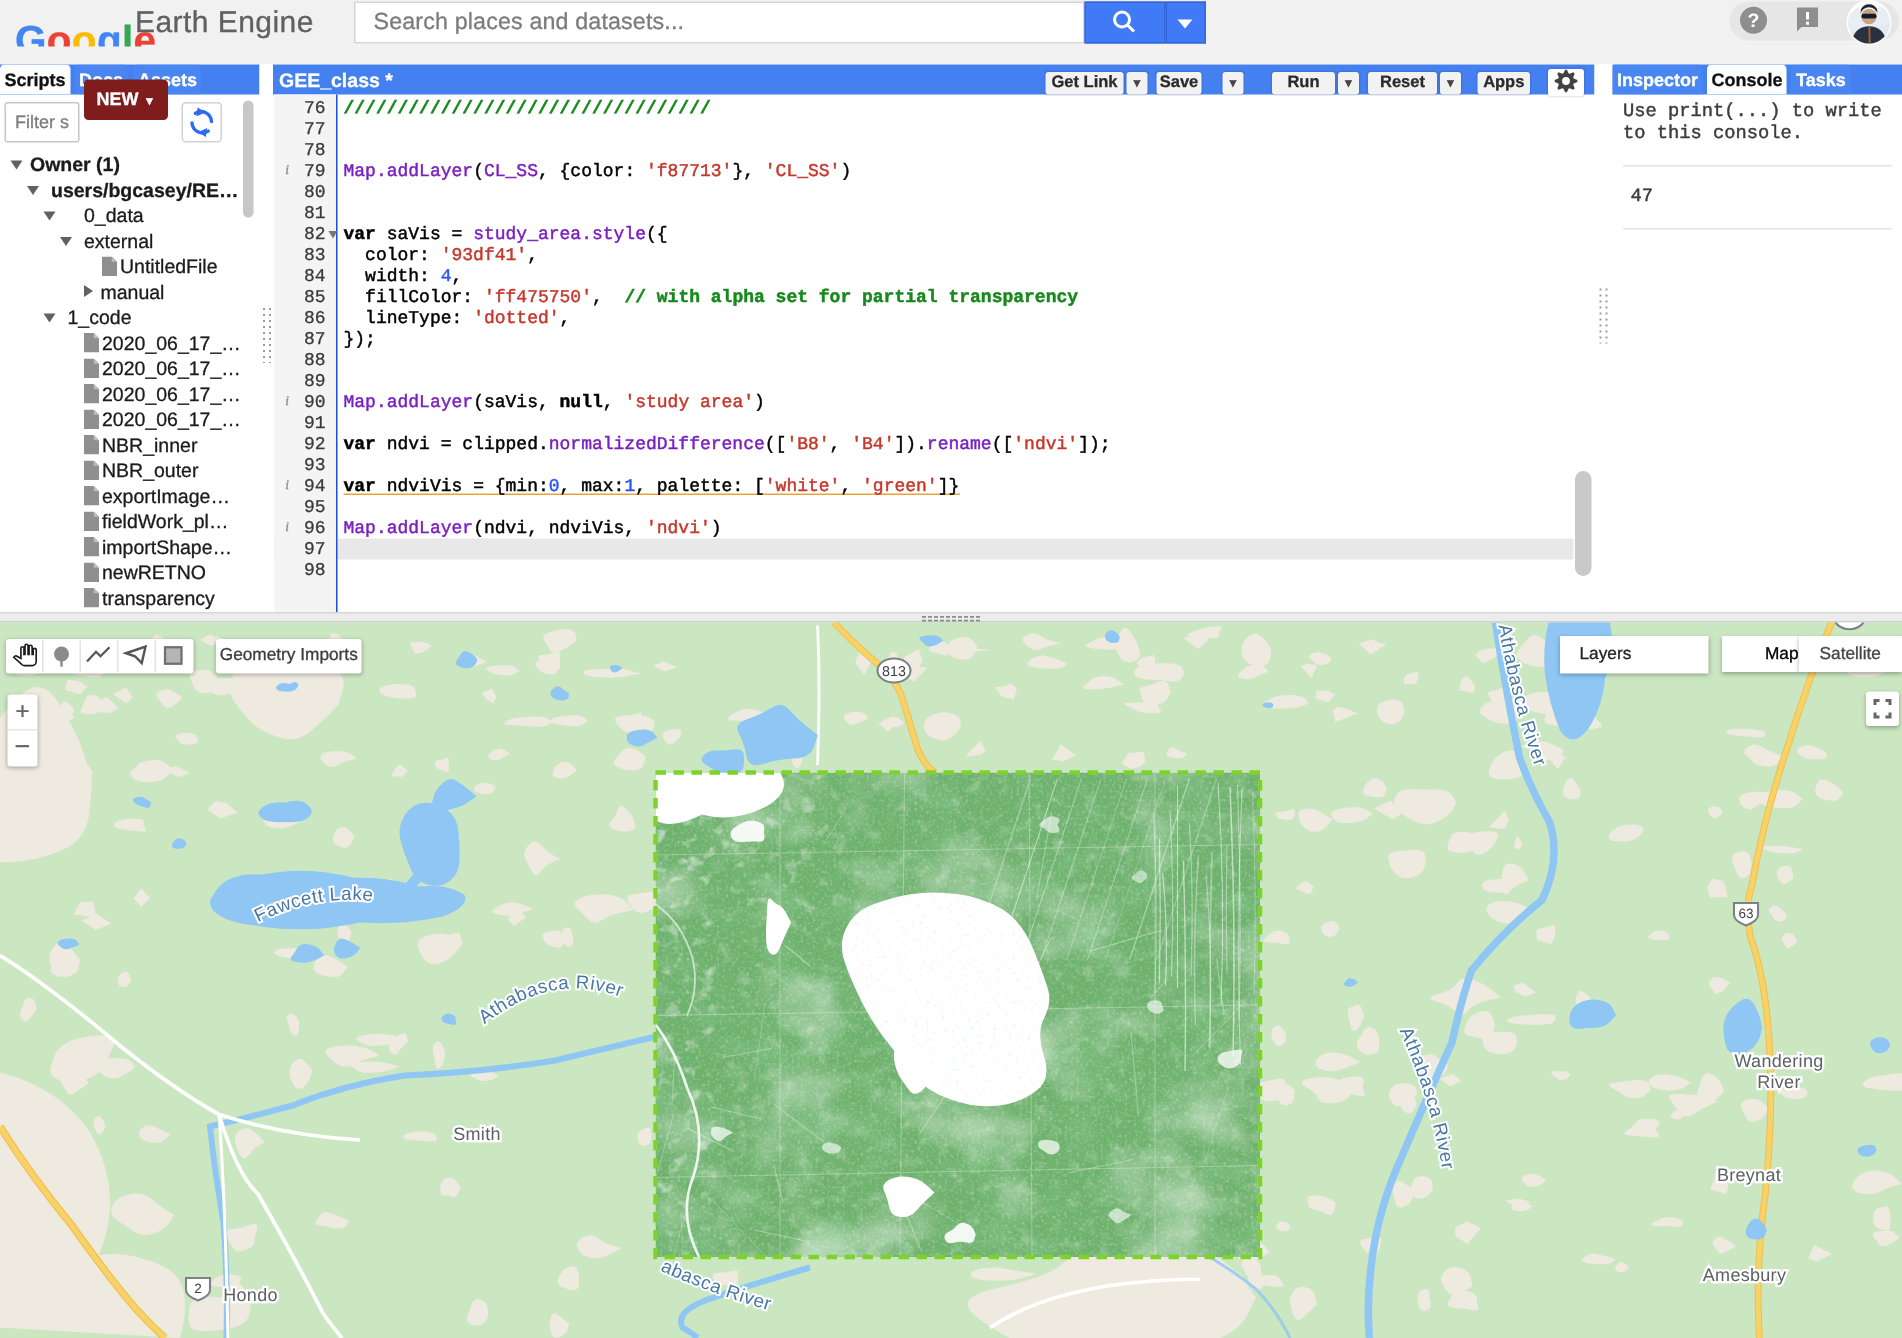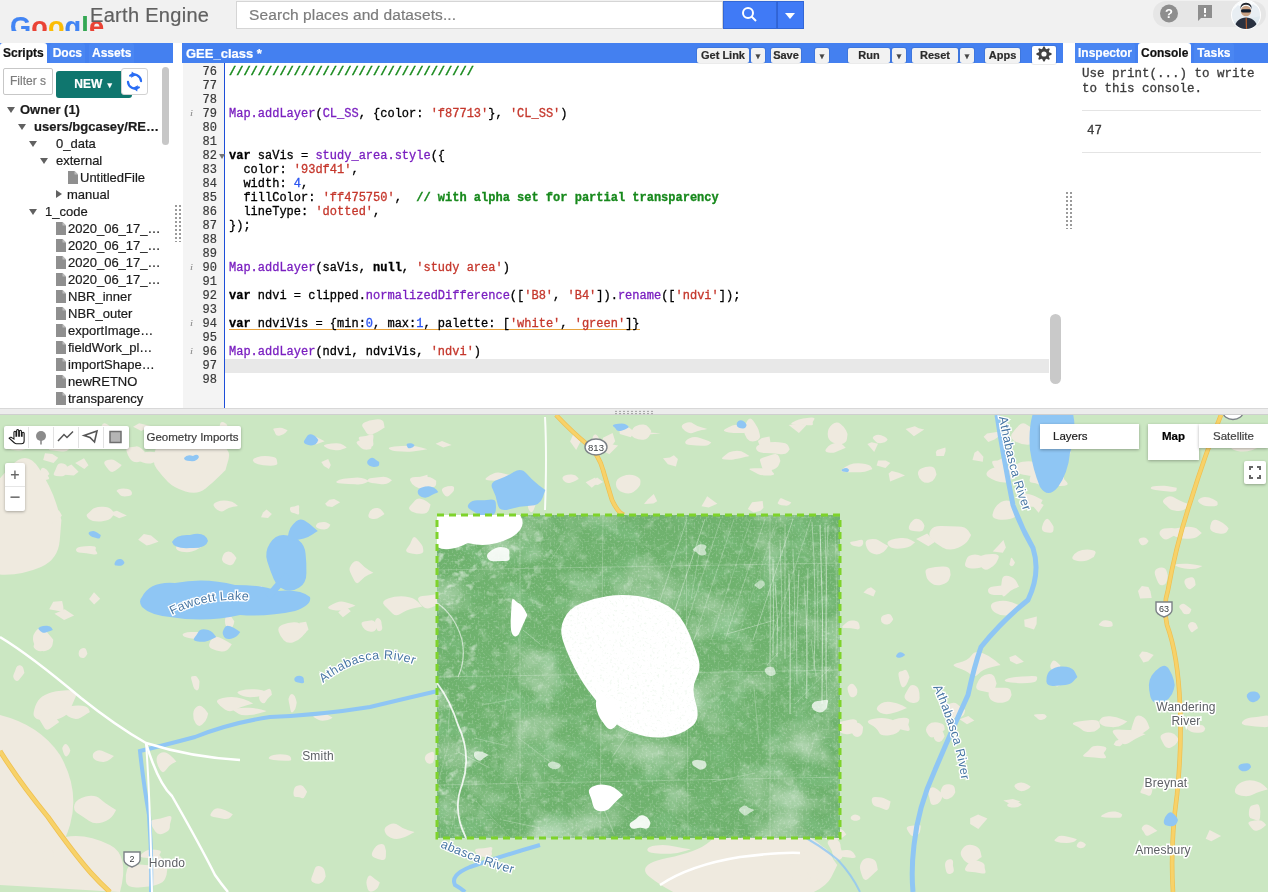--- a/index.html
+++ b/index.html
@@ -22,21 +22,21 @@
   #main { position:absolute; left:0; top:43px; width:1268px; height:365px; background:#fff; }
   .bluebar { background:#4480f0; height:20px; position:absolute; top:0; white-space:nowrap; overflow:hidden; }
   .tab { display:inline-block; font-weight:bold; font-size:12px; color:#fff; padding:3px 3px 0 3px; height:20px; line-height:15px; border-radius:3px 3px 0 0; white-space:nowrap; vertical-align:top; letter-spacing:0; }
   .tab.on { background:#fff; color:#111; }
   .tab.off { background:#4a86f2; }
 
   
   #lpanel { position:absolute; left:0; top:0; width:173px; height:365px; }
   #lbar { left:0; width:173px; }
   #filterin { position:absolute; left:3px; top:25px; width:50px; height:27px; border:1px solid #c7c7c7; border-radius:2px; color:#7d7d7d; font-size:12px; line-height:25px; padding-left:6px; overflow:hidden; white-space:nowrap; }
-  #newbtn { position:absolute; left:56px; top:28px; width:76px; height:27px; background:#0f766e; border-radius:3px; color:#fff; font-weight:bold; font-size:12px; text-align:center; line-height:27px; }
+  #newbtn { position:absolute; left:56px; top:10px; width:56px; height:27px; background:#7f1d1d; border-radius:3px; color:#fff; font-weight:bold; font-size:12px; text-align:center; line-height:27px; }
   #refbtn { position:absolute; left:121px; top:25px; width:27px; height:27px; border:1px solid #d2d2d2; border-radius:3px; background:#fff; }
   #lscroll { position:absolute; left:162px; top:24px; width:7px; height:78px; background:#c7c7c7; border-radius:4px; }
   .trow { position:absolute; left:0; height:17px; font-size:13px; color:#1b1b1b; white-space:nowrap; }
   .tri { position:absolute; width:0; height:0; }
   .trid { border-left:4.5px solid transparent; border-right:4.5px solid transparent; border-top:6px solid #616161; top:6px; }
   .trir { border-top:4.5px solid transparent; border-bottom:4.5px solid transparent; border-left:6px solid #616161; top:4px; }
   .ficon { position:absolute; top:2px; width:10px; height:13px; }
 
   
   #editor { position:absolute; left:182px; top:0; width:881px; height:365px; background:#fff; }
@@ -798,21 +798,21 @@
         <line x1="74.5" y1="1" x2="74.5" y2="22" stroke="#e2e2e2"></line>
         <line x1="99.5" y1="1" x2="99.5" y2="22" stroke="#e2e2e2"></line>
       </svg>
     </div>
     <div class="mctl" style="left:144px;top:11px;width:97px;height:23px;border-radius:2px;text-align:center;line-height:23px;font-size:11.5px;color:#3c3c3c">Geometry Imports</div>
     <div class="mctl" style="left:5px;top:48px;width:20px;height:48px;border-radius:2px;text-align:center">
       <div style="height:24px;line-height:24px;font-size:16px;color:#666;border-bottom:1px solid #e6e6e6">+</div>
       <div style="height:23px;line-height:21px;font-size:18px;color:#666">−</div>
     </div>
     <div class="mctl" style="left:1040px;top:9px;width:99px;height:25px;line-height:25px;padding-left:13px">Layers</div>
-    <div class="mctl" style="left:1148px;top:9px;width:51px;height:36px;line-height:24px;text-align:center;font-weight:bold;color:#000">Map</div>
+    <div class="mctl" style="left:1148px;top:9px;width:51px;height:24px;line-height:24px;text-align:right;font-weight:normal;color:#000">Map</div>
     <div class="mctl" style="left:1199px;top:9px;width:69px;height:24px;line-height:24px;text-align:center;color:#444">Satellite</div>
     <div class="mctl" style="left:1244px;top:46px;width:22px;height:23px;border-radius:2px">
       <svg width="22" height="23" viewBox="0 0 22 23">
           <g stroke="#666" stroke-width="2" fill="none">
         <path d="M6 9 V6 H9 M13 6 H16 V9 M16 14 V17 H13 M9 17 H6 V14"></path>
           </g>
         </svg>
     </div>
 </div>
 

